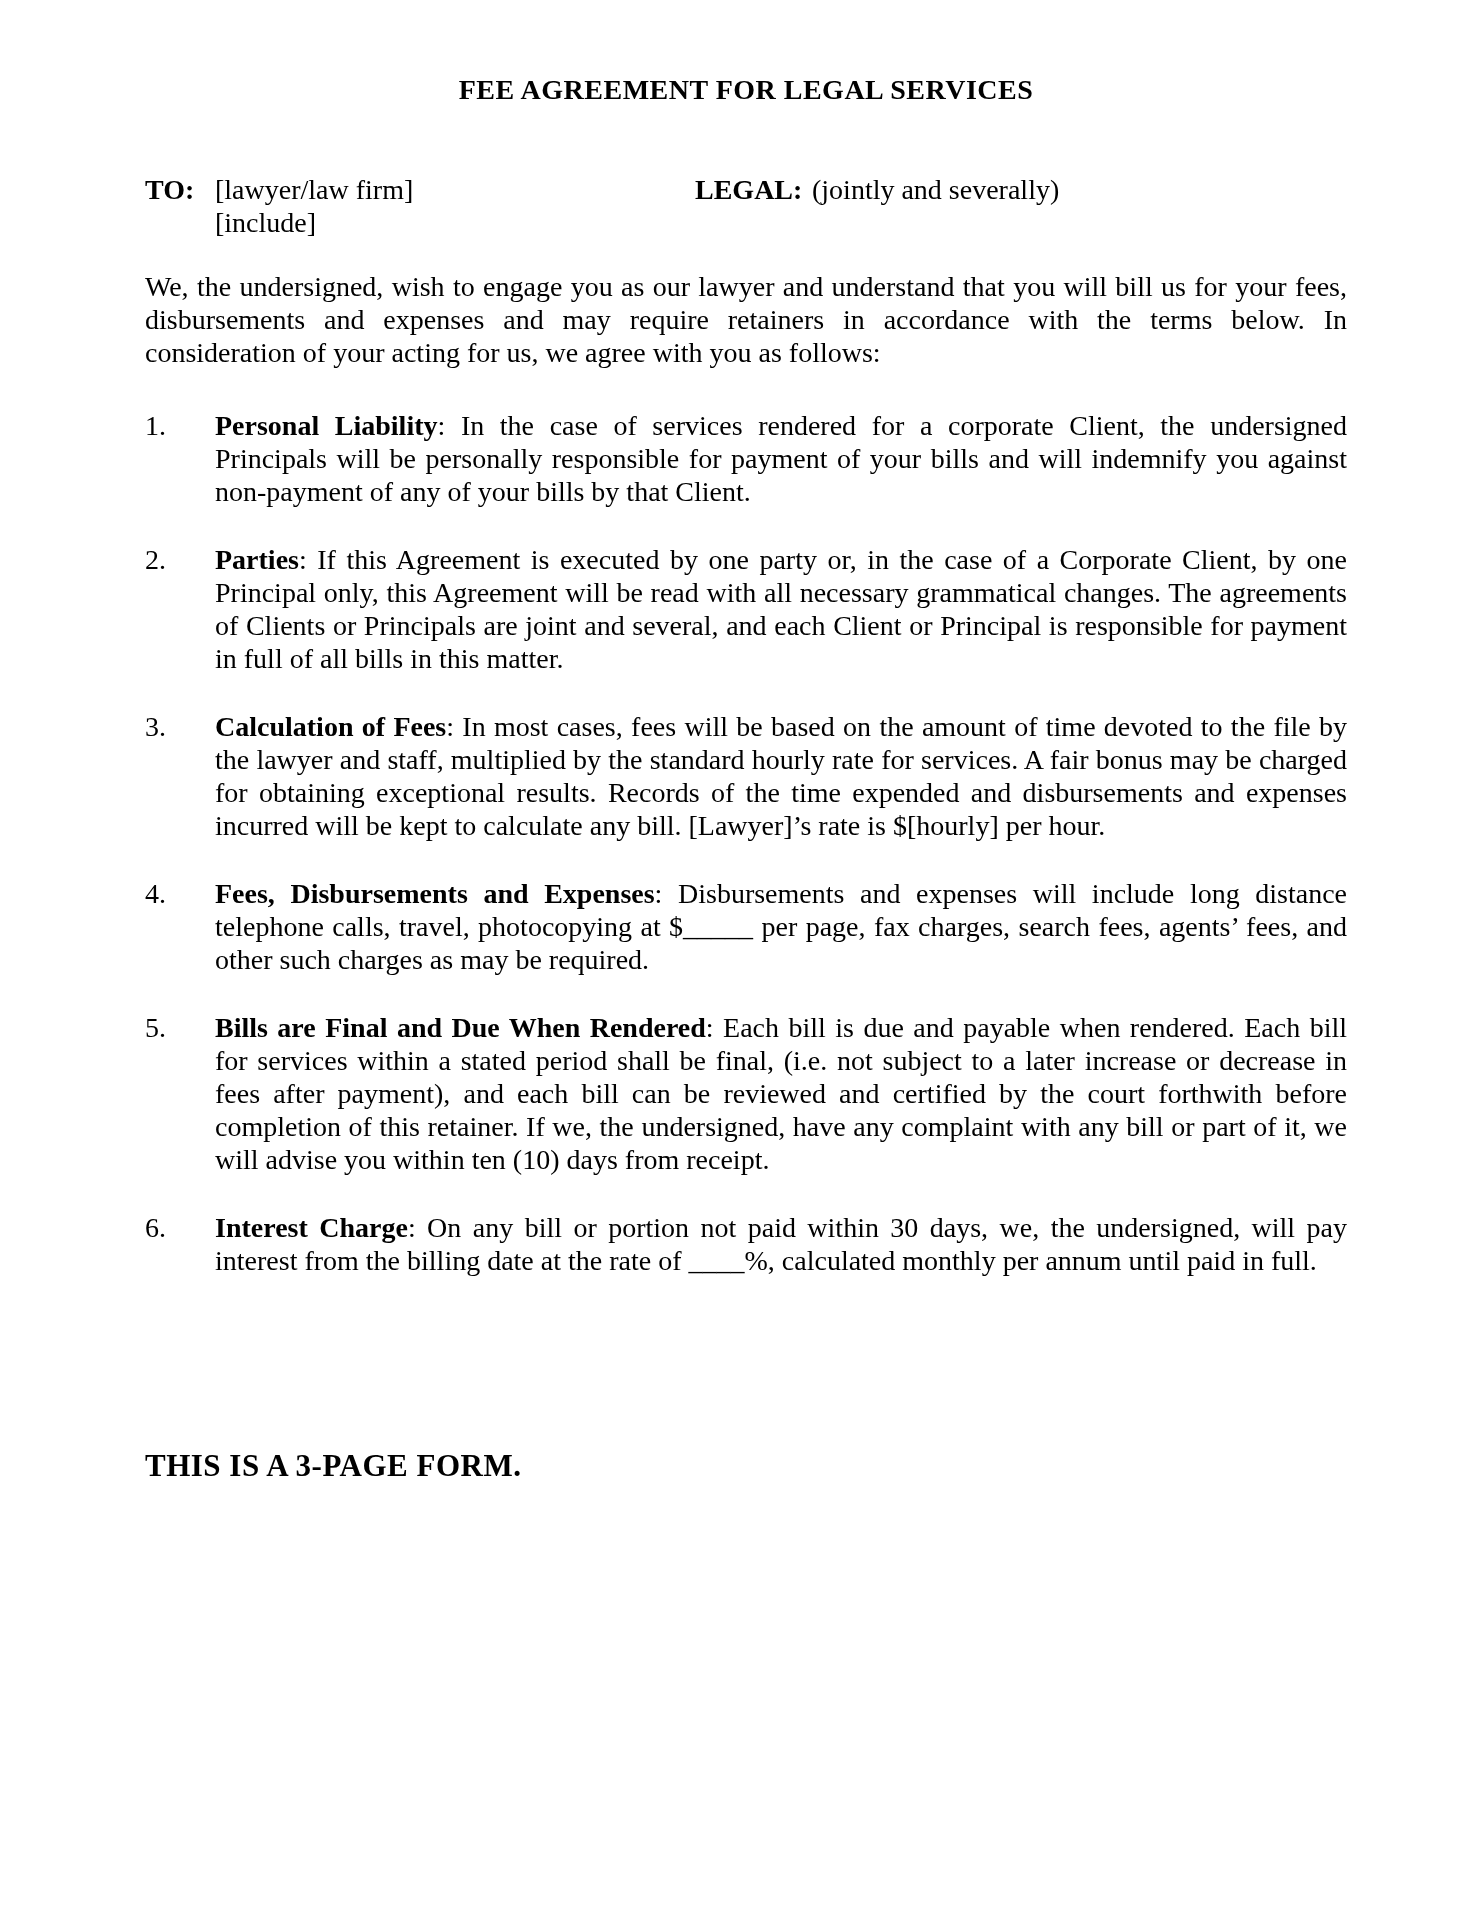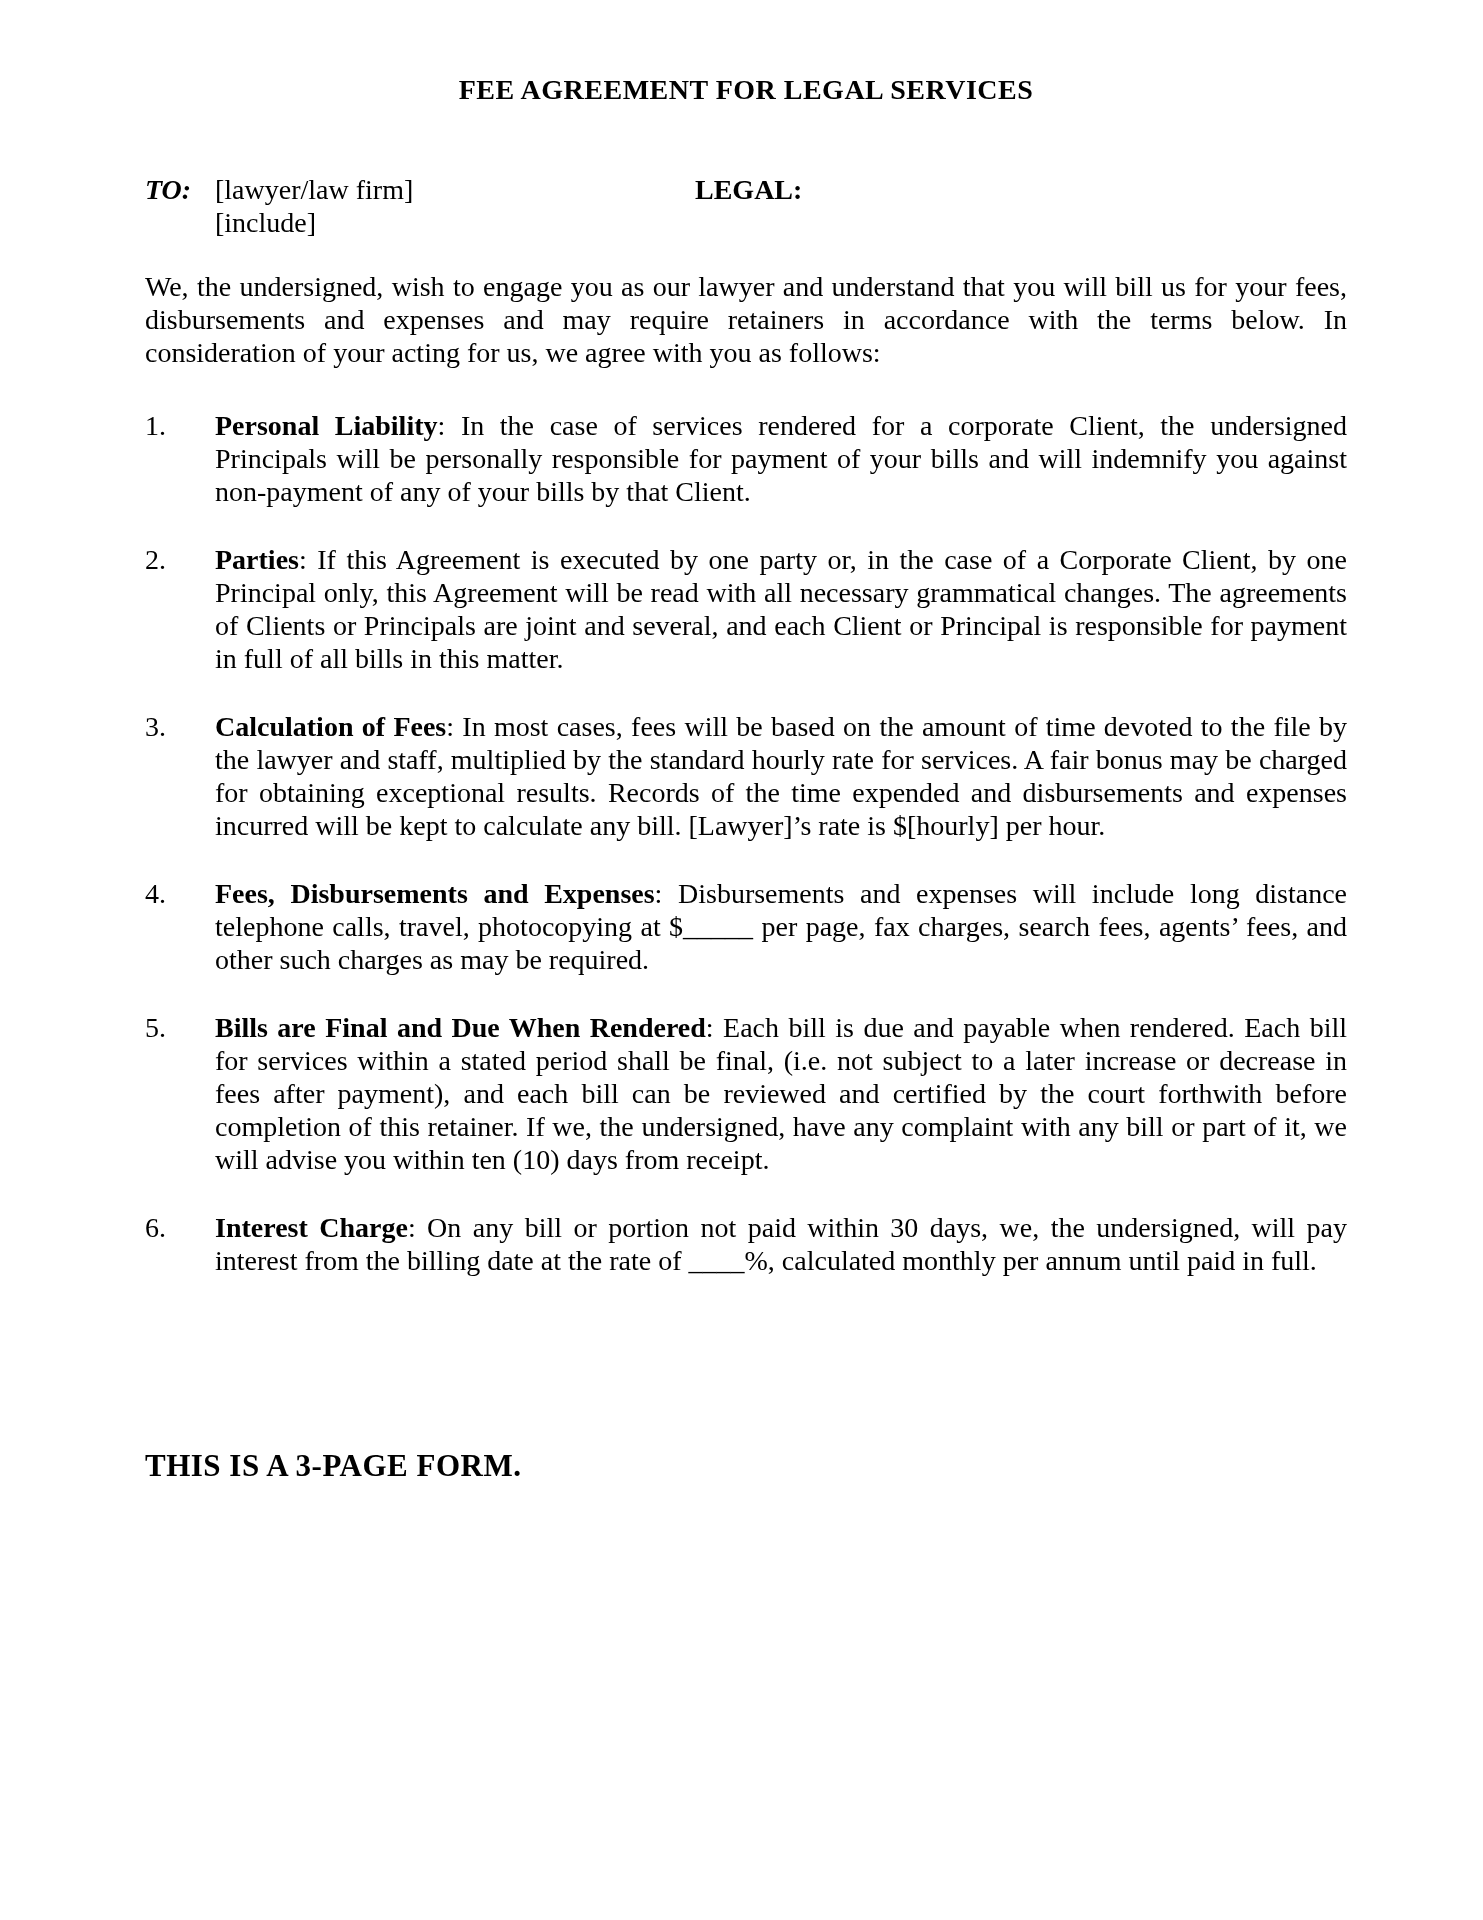--- a/index.html
+++ b/index.html
@@ -30,21 +30,21 @@
   }
   .addr-row {
     display: flex;
     align-items: flex-start;
     margin-bottom: 31px;
   }
   .addr-label {
     font-weight: bold;
     flex: 0 0 auto;
   }
-  .to-label   { width: 70px; font-style: italic; }
+  .to-label   { width: 70px; }
   .to-lines   { width: 480px; }
   .from-label { width: 117px; }
   .from-lines { flex: 1; }
   .addr-line { white-space: nowrap; }
   .intro {
     text-align: justify;
     margin: 0 0 40px 0;
   }
   .clause {
     display: flex;
@@ -76,20 +76,21 @@
   <h1 class="doc-title">FEE AGREEMENT FOR LEGAL SERVICES</h1>
 
   <div class="addr-row">
     <div class="addr-label to-label">TO:</div>
     <div class="to-lines">
       <div class="addr-line">[lawyer/law firm]</div>
       <div class="addr-line">[include]</div>
     </div>
     <div class="addr-label from-label">LEGAL:</div>
     <div class="from-lines">
+      <div class="addr-line">(jointly and severally)</div>
     </div>
   </div>
 
   <p class="intro">We, the undersigned, wish to engage you as our lawyer and understand that you will bill us for your fees, disbursements and expenses and may require retainers in accordance with the terms below. In consideration of your acting for us, we agree with you as follows:</p>
 
   <div class="clause">
     <div class="clause-num">1.</div>
     <div class="clause-text"><span class="clause-heading">Personal Liability</span><span>: In the case of services rendered for a corporate Client, the undersigned Principals will be personally responsible for payment of your bills and will indemnify you against non-payment of any of your bills by that Client.</span></div>
   </div>
 

